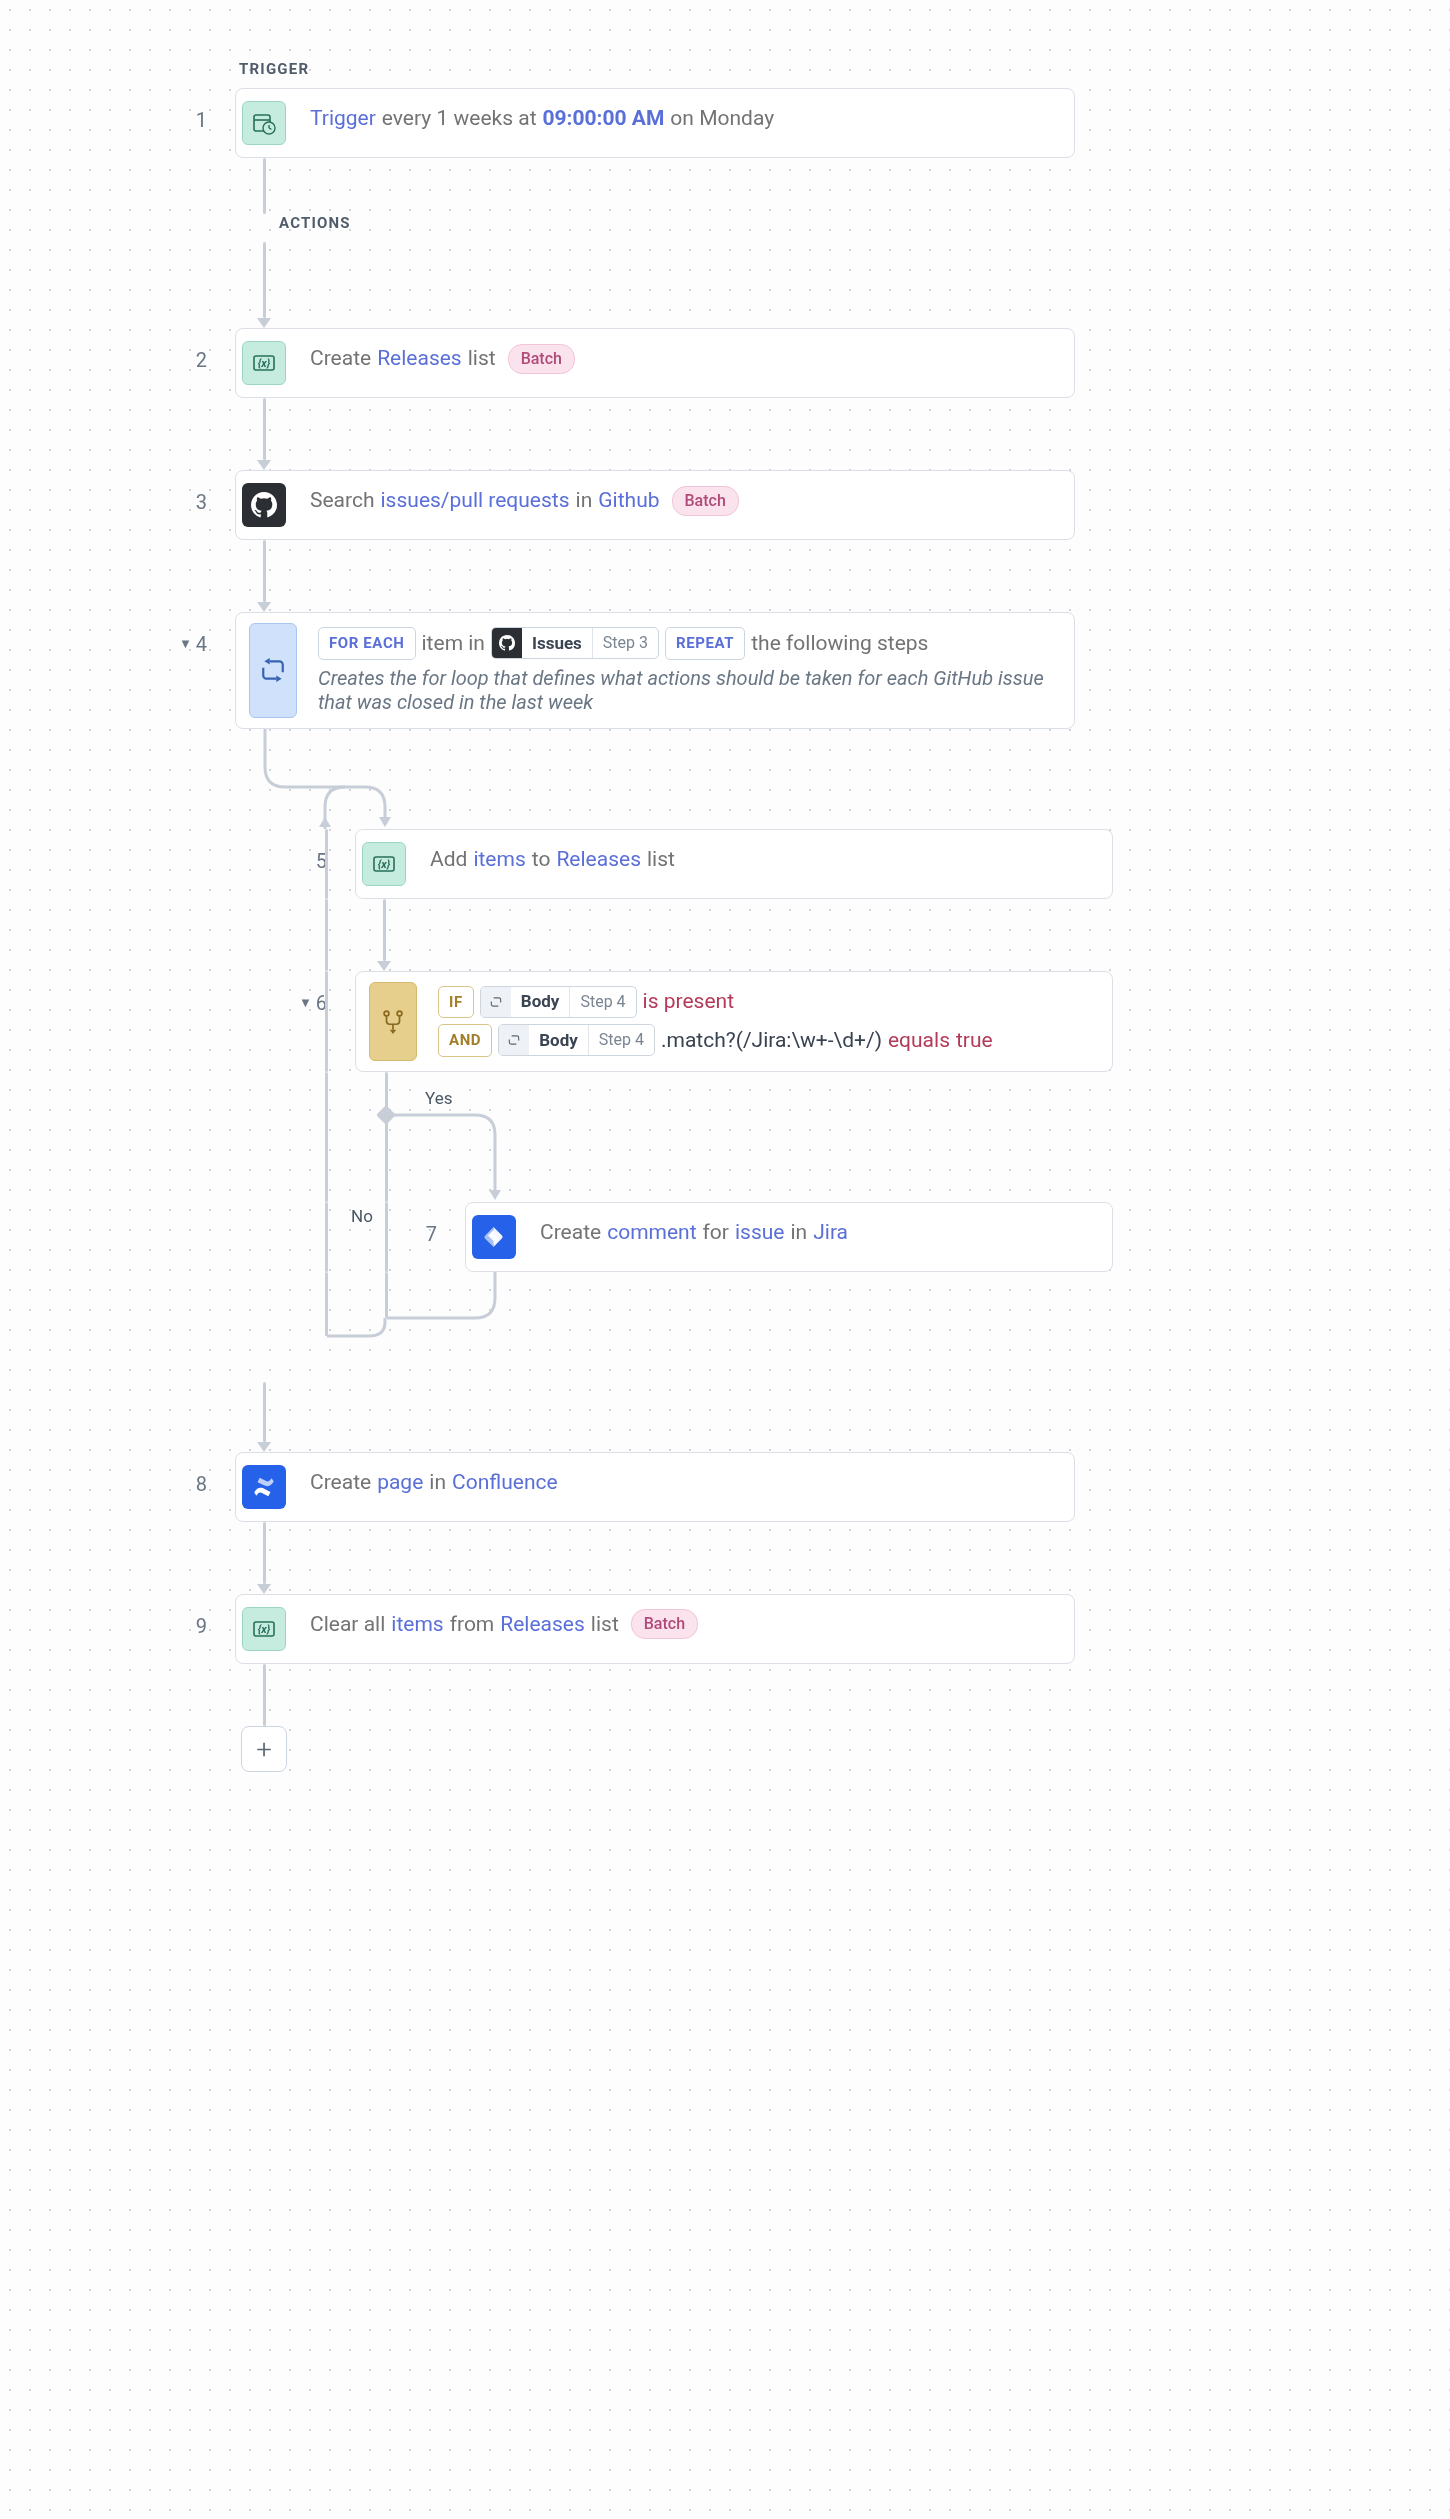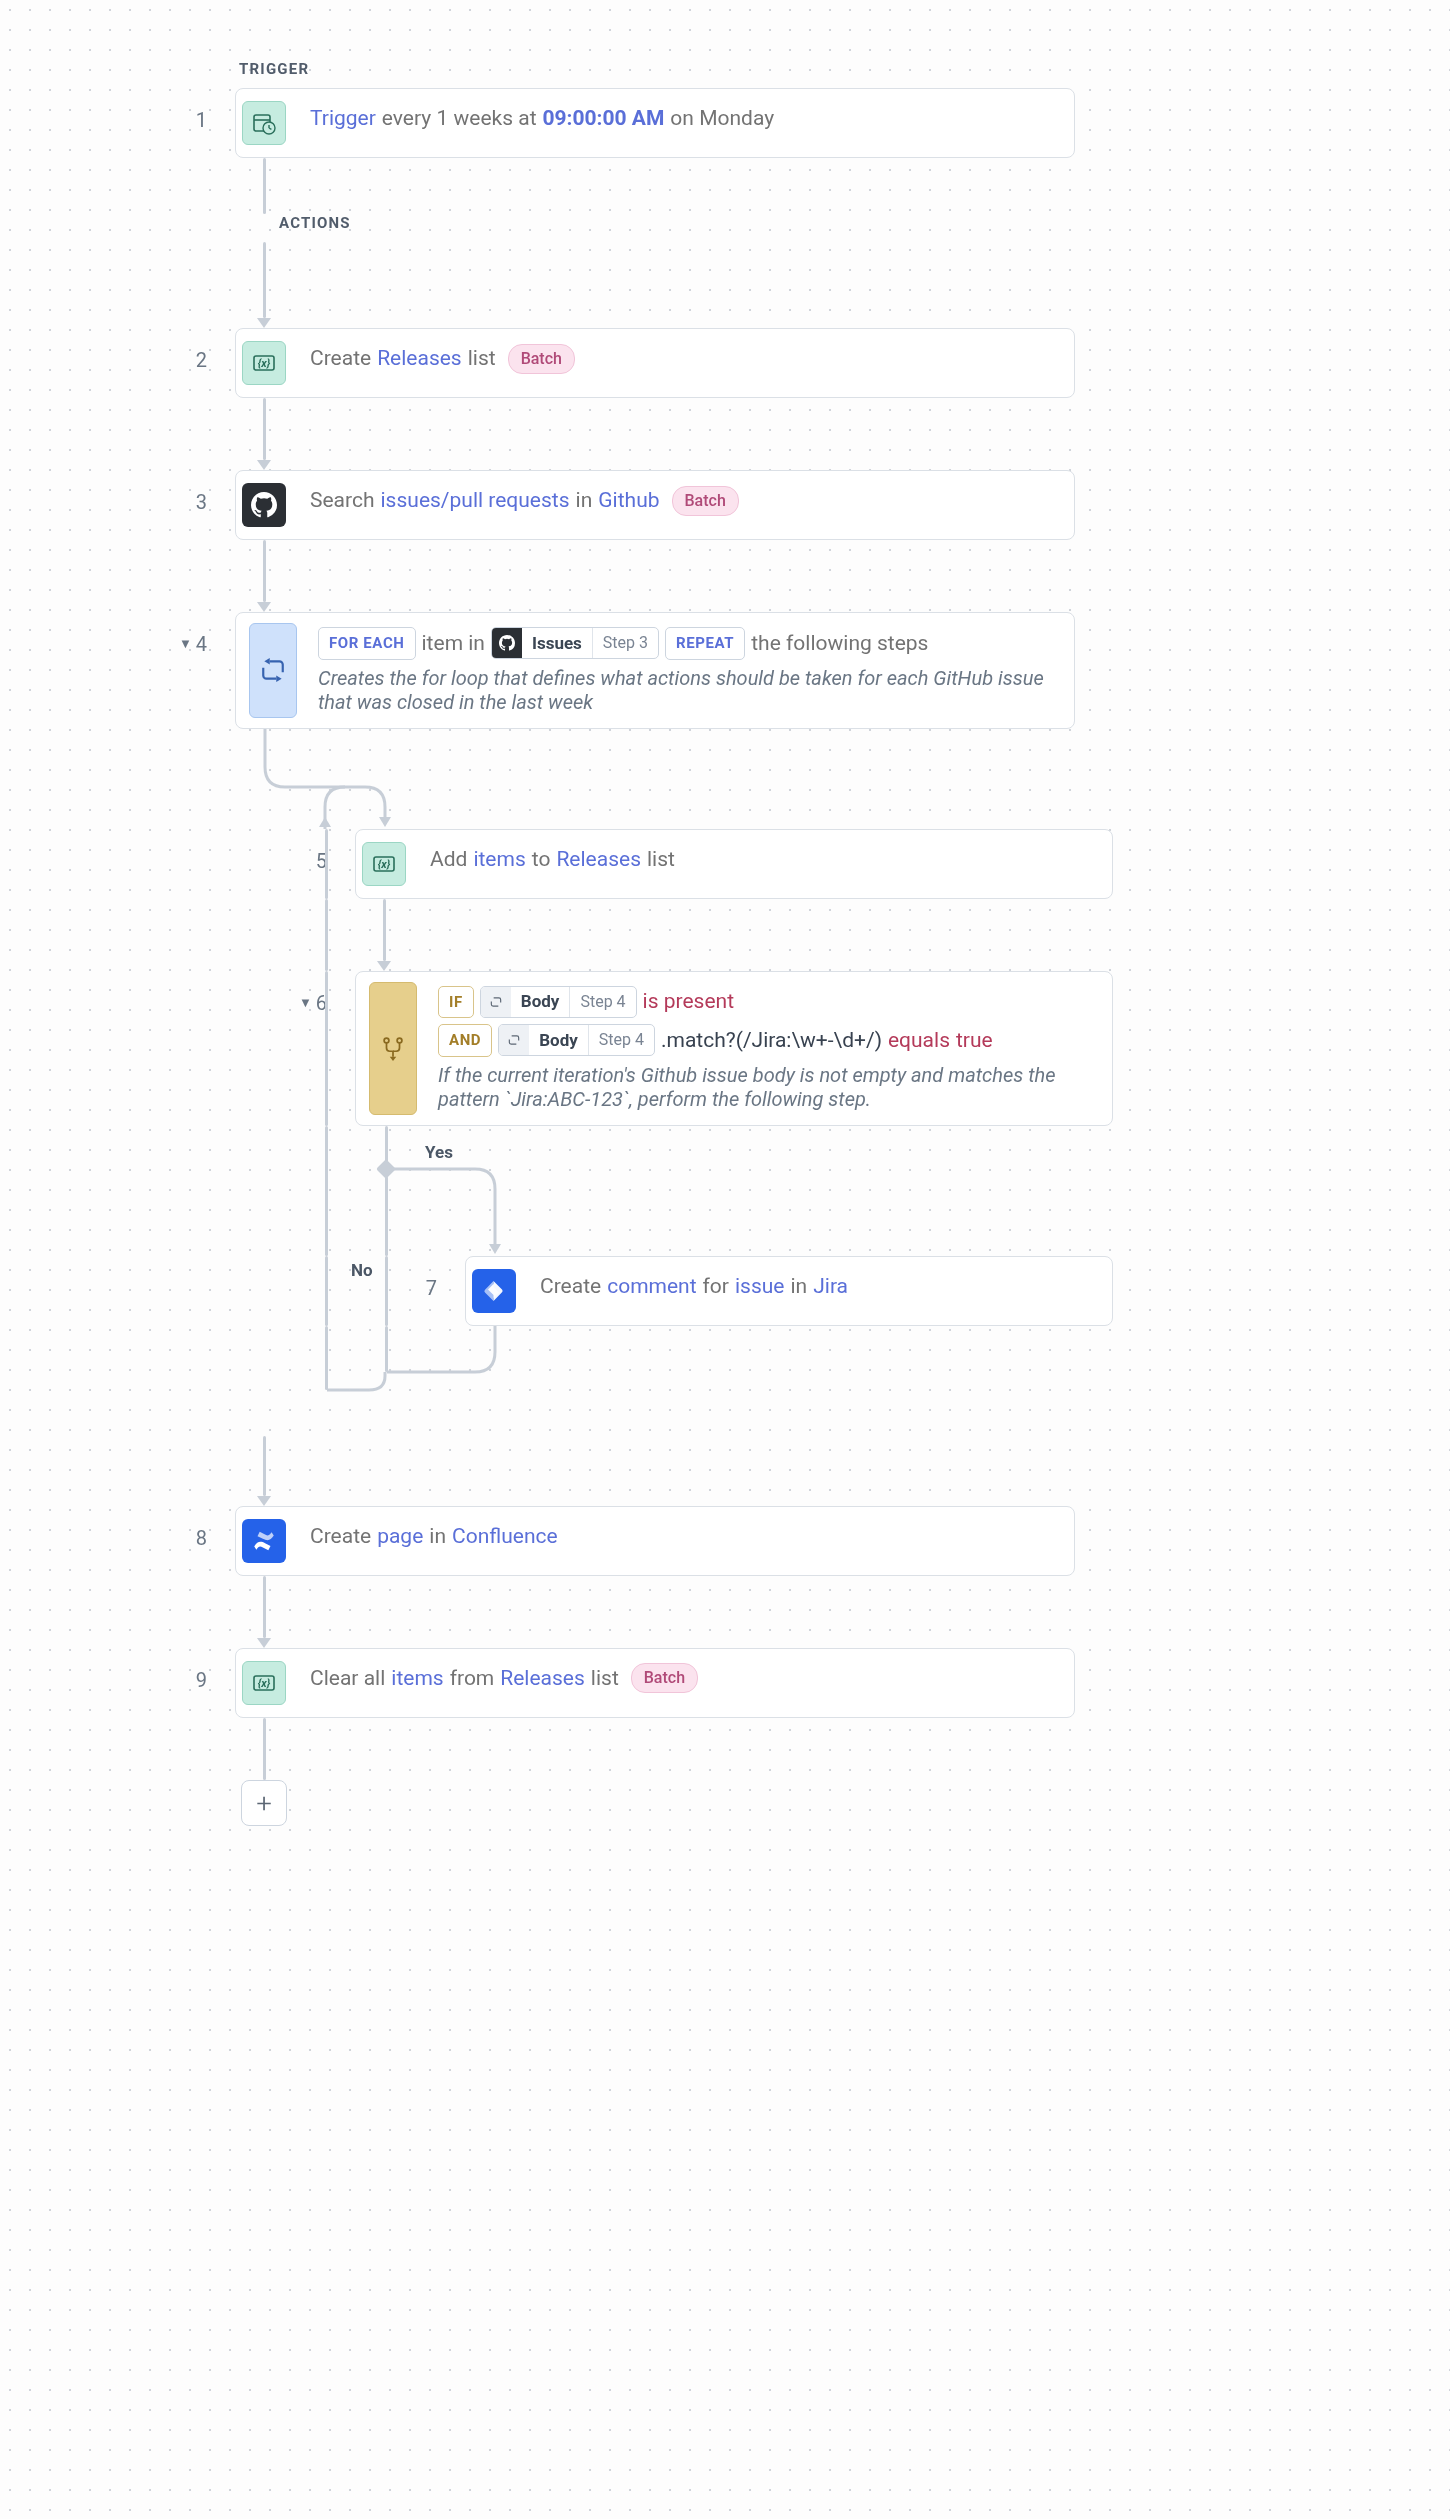--- a/index.html
+++ b/index.html
@@ -181,21 +181,21 @@
   }
   .arrowhead {
     position: absolute;
     width: 0; height: 0;
     border-left: 7px solid transparent;
     border-right: 7px solid transparent;
     border-top: 10px solid #c7ced7;
   }
   .branch-label {
     position: absolute;
-    font-size: 17px; font-weight: 700; color: #4b5766;
+    font-size: 17px; font-weight: 400; color: #4b5766;
     background: #fdfdfd;
   }
   .plus-btn {
     width: 46px; height: 46px;
     border: 1px solid #cdd5df;
     border-radius: 8px;
     background: #fff;
     display: flex; align-items: center; justify-content: center;
     font-size: 26px; color: #5c6774;
     margin-left: 66px;
@@ -439,21 +439,20 @@
                   <path d="M16 19 H7 a3 3 0 0 1 -3 -3 V11" fill="none" stroke="#5c6774" stroke-width="2"></path>
                 </svg>
               </span>
             <span class="dp-label">Body</span>
             <span class="dp-step">Step 4</span>
           </span>
           <span class="fn">.match?(/Jira:\w+-\d+/)</span>
             <span class="kw-red"> equals </span>
             <span class="kw-red">true</span>
         </div>
-        <div class="desc">If the current iteration's Github issue body is  not empty and matches the pattern `Jira:ABC-123`, perform the following step.</div>
       </div>
     </div>
   </div>
 
   <div style="position:relative; height:130px;">
     <div class="vline" style="left:150px; top:0; height:130px;"></div>
 
     <div class="vline" style="left:210px; top:0; height:40px;"></div>
     <div class="diamond" style="left:204px; top:36px;"></div>
 

